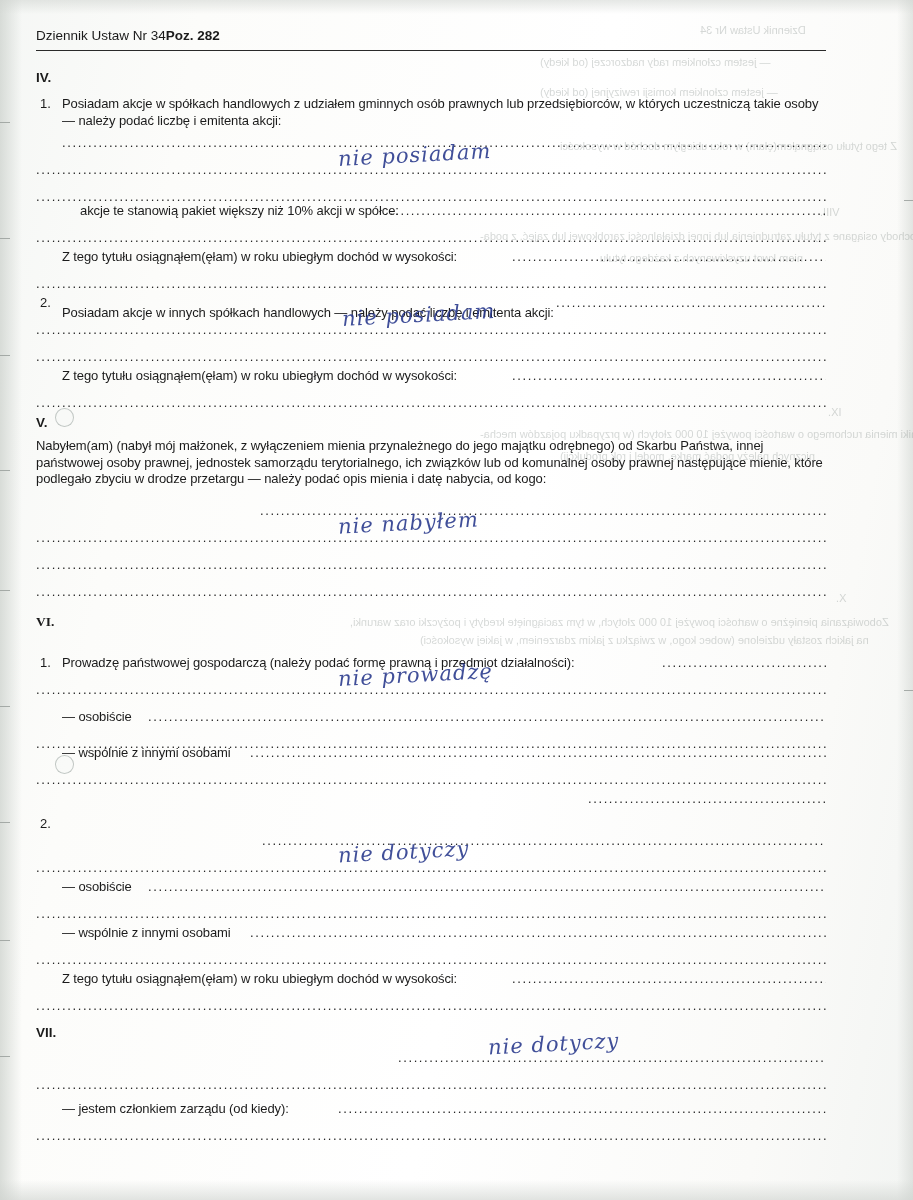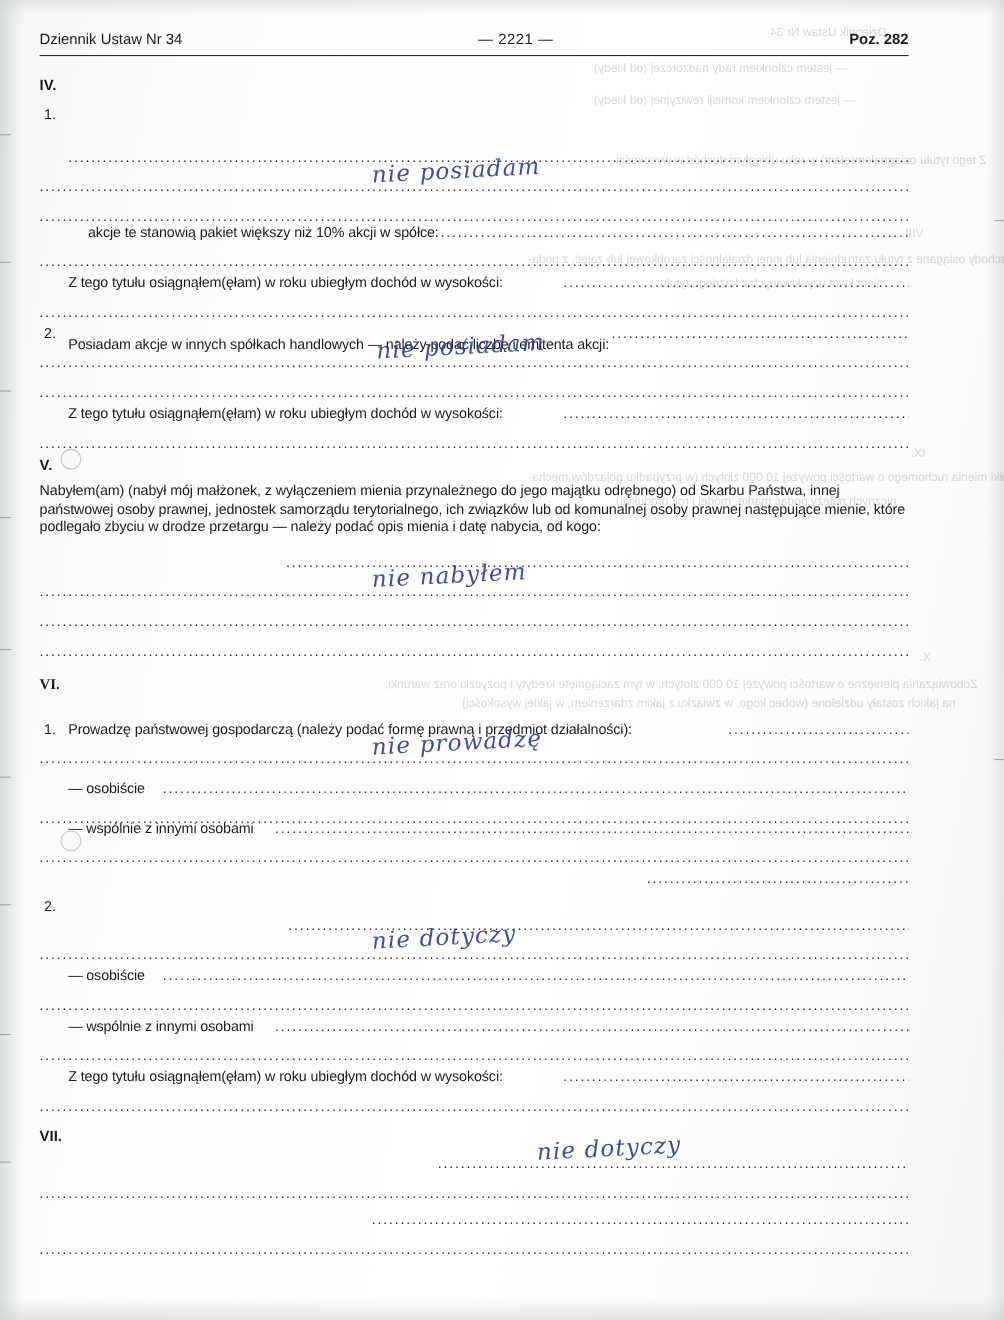--- a/index.html
+++ b/index.html
@@ -188,28 +188,28 @@
   <div class="tick" style="left:0px; top:940px;"></div>
   <div class="tick" style="left:0px; top:1056px;"></div>
   <div class="tick right" style="right:0px; top:200px;"></div>
   <div class="tick right" style="right:0px; top:690px;"></div>
 
   <div class="punch" style="left:55px; top:408px;"></div>
   <div class="punch" style="left:55px; top:755px;"></div>
 
   <div class="header">
     <div class="left">Dziennik Ustaw Nr 34</div>
-    <div class="center">— 2221 —</div>
     <div class="right">Poz. 282</div>
   </div>
   <div class="header-rule"></div>
 
   <div class="roman" style="left:36px; top:70px;">IV.</div>
 
   <div class="num" style="left:40px; top:96px;">1.</div>
+  <div class="tblock" style="left:62px; top:96px; width:764px;">Posiadam akcje w spółkach handlowych z udziałem gminnych osób prawnych lub przedsiębiorców, w których uczestniczą takie osoby — należy podać liczbę i emitenta akcji:</div>
 
   <div class="dots" style="left:62px; top:136px; width:764px;">......................................................................................................................................................................................</div>
   <div class="dots" style="left:36px; top:163px; width:790px;">.............................................................................................................................................................................................</div>
   <div class="dots" style="left:36px; top:190px; width:790px;">.............................................................................................................................................................................................</div>
   <div class="hand" style="left:338px; top:143px;">nie posiadam</div>
 
   <div class="tblock" style="left:80px; top:203px; width:330px;">akcje te stanowią pakiet większy niż 10% akcji w spółce:</div>
   <div class="dots" style="left:390px; top:204px; width:436px;">........................................................................................................</div>
   <div class="dots" style="left:36px; top:231px; width:790px;">.............................................................................................................................................................................................</div>
 
@@ -269,16 +269,17 @@
 
   <div class="tblock" style="left:62px; top:971px; width:456px;">Z tego tytułu osiągnąłem(ęłam) w roku ubiegłym dochód w wysokości:</div>
   <div class="dots" style="left:512px; top:972px; width:314px;">...........................................................................</div>
   <div class="dots" style="left:36px; top:999px; width:790px;">.............................................................................................................................................................................................</div>
 
   <div class="roman" style="left:36px; top:1025px;">VII.</div>
   <div class="dots" style="left:398px; top:1051px; width:428px;">......................................................................................................</div>
   <div class="dots" style="left:36px; top:1078px; width:790px;">.............................................................................................................................................................................................</div>
   <div class="hand" style="left:488px; top:1032px;">nie dotyczy</div>
 
+  <div class="tblock" style="left:62px; top:1101px; width:280px;">— jestem członkiem zarządu (od kiedy):</div>
   <div class="dots" style="left:338px; top:1102px; width:488px;">.....................................................................................................................</div>
   <div class="dots" style="left:36px; top:1129px; width:790px;">.............................................................................................................................................................................................</div>
 
 </div>
 
 </body></html>

